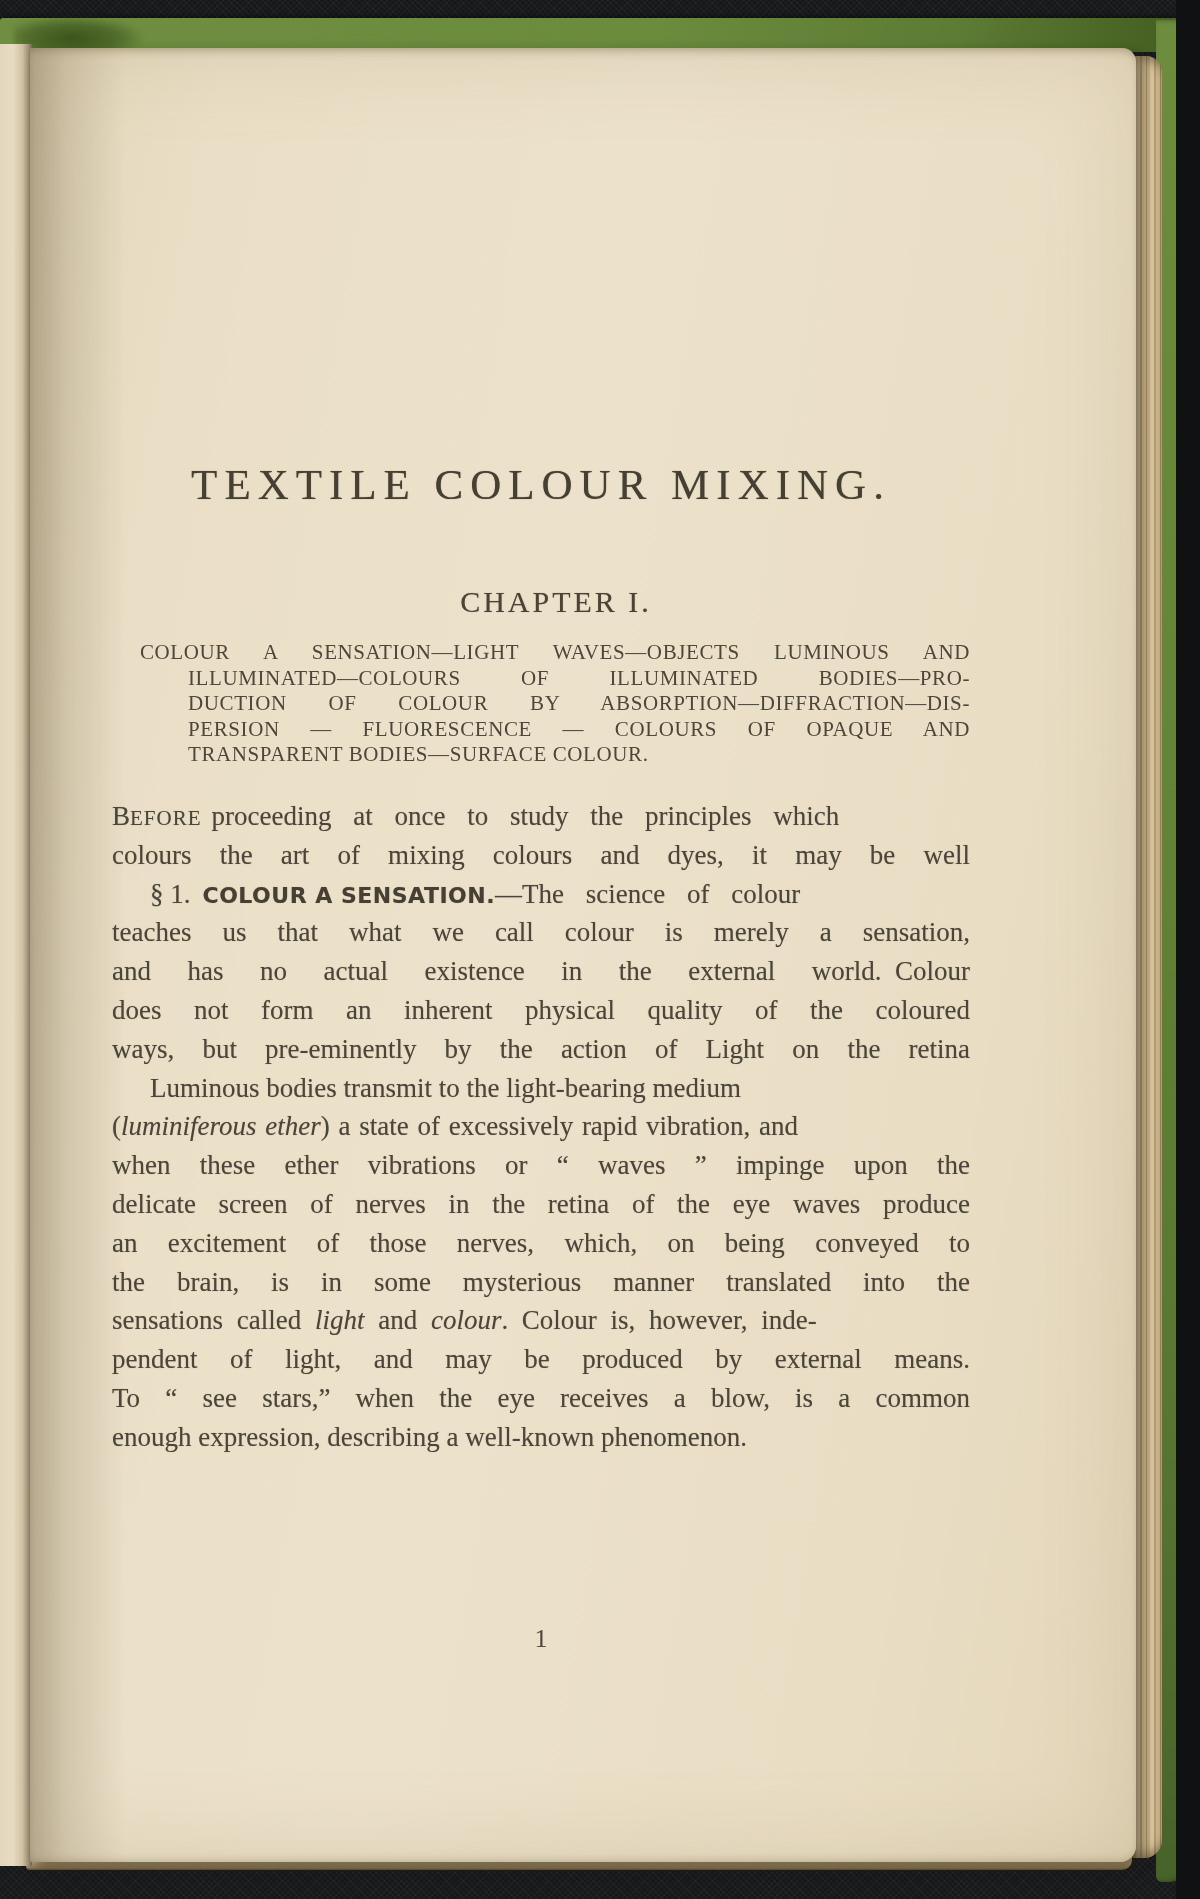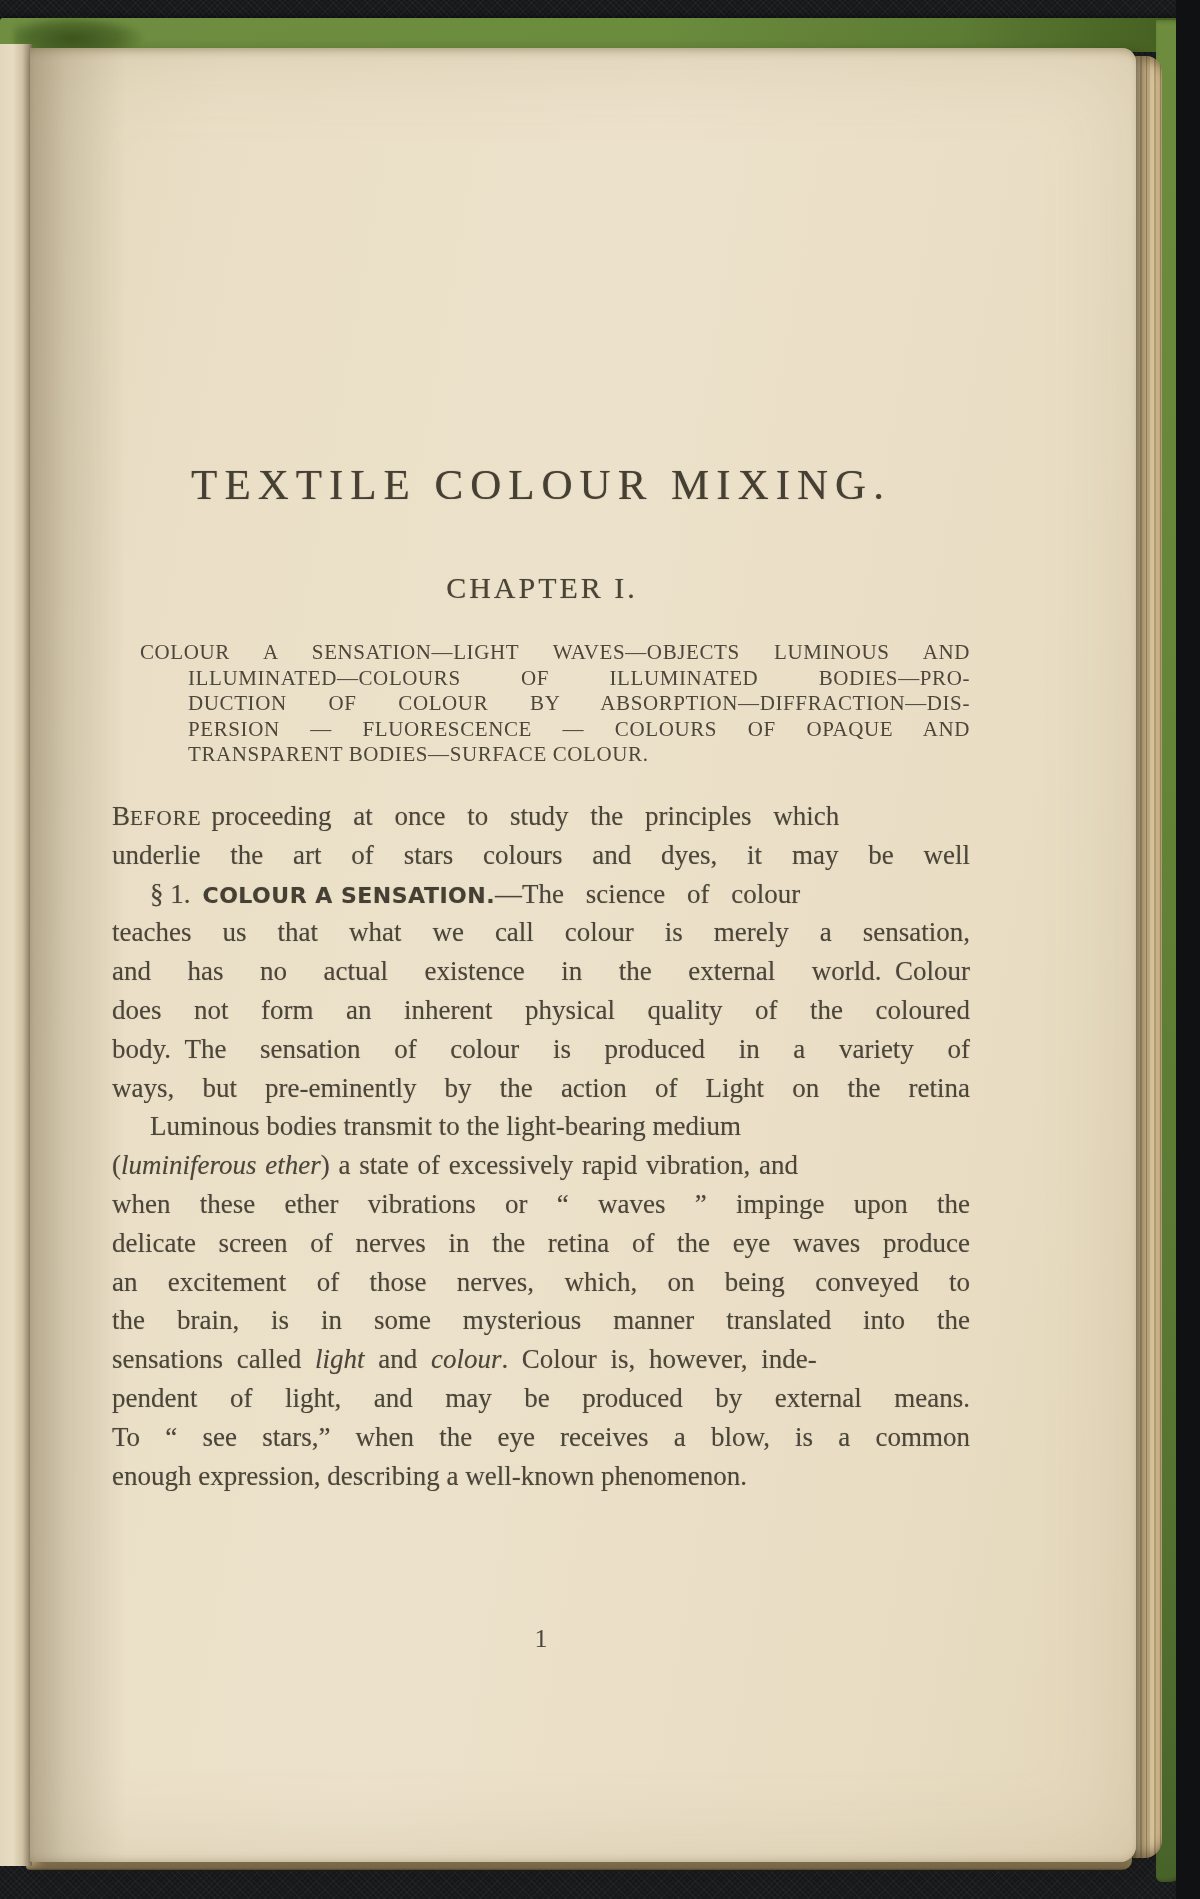--- a/index.html
+++ b/index.html
@@ -67,21 +67,21 @@
   }
   
   .textblock{position:absolute;left:82px;top:0;width:858px;height:100%;color:#4b453a;}
   .book-title{
     position:absolute;left:0;top:412px;width:100%;text-align:center;
     font-size:43px;letter-spacing:7px;font-weight:400;color:#464034;margin:0;
     text-shadow:0 0 1px rgba(70,60,40,0.55);
   }
   .chapter-heading{
     position:absolute;left:0;top:522px;width:100%;text-align:center;
-    font-size:30px;letter-spacing:3px;font-weight:400;color:#4a4437;margin:1px;
+    font-size:30px;letter-spacing:3px;font-weight:400;color:#4a4437;margin:15px;
     text-shadow:0 0 1px rgba(70,60,40,0.45);
   }
   .synopsis{position:absolute;left:0;top:592px;width:100%;font-size:21px;letter-spacing:0.6px;color:#4d473b;}
   .syn-line{height:25.6px;line-height:25.6px;white-space:nowrap;margin-left:28px;}
   .syn-just{text-align:justify;text-align-last:justify;white-space:normal;}
   .syn-indent{padding-left:48px;}
   .bodytext{position:absolute;left:0;top:744px;width:100%;font-size:27px;color:#4b453a;
     text-shadow:0 0 1px rgba(75,65,45,0.35);}
   .bline{height:38.8px;line-height:49px;}
   .just{text-align:justify;text-align-last:justify;}
@@ -121,27 +121,26 @@
         <div class="syn-line syn-just">COLOUR A SENSATION—LIGHT WAVES—OBJECTS LUMINOUS AND</div>
         <div class="syn-line syn-just syn-indent">ILLUMINATED—COLOURS OF ILLUMINATED BODIES—PRO-</div>
         <div class="syn-line syn-just syn-indent">DUCTION OF COLOUR BY ABSORPTION—DIFFRACTION—DIS-</div>
         <div class="syn-line syn-just syn-indent">PERSION — FLUORESCENCE — COLOURS OF OPAQUE AND</div>
         <div class="syn-line syn-indent">TRANSPARENT BODIES—SURFACE COLOUR.</div>
       </div>
 
       <div class="bodytext">
 
         <div class="bline"><span>B</span><span class="lead-caps">EFORE</span><span class="after-lead">proceeding at once to study the principles which</span></div>
-        <div class="bline just">underlie the art of stars colours and dyes, it may be well</div>
+        <div class="bline just">colours the art of mixing colours and dyes, it may be well</div>
 
         <div class="bline indent"><span>§ 1.</span><span class="sec-title">COLOUR A SENSATION.</span><span class="sec-tail">—The science of colour</span></div>
         <div class="bline just">teaches us that what we call colour is merely a sensation,</div>
         <div class="bline just">and has no actual existence in the external world. Colour</div>
         <div class="bline just">does not form an inherent physical quality of the coloured</div>
-        <div class="bline just">body. The sensation of colour is produced in a variety of</div>
         <div class="bline just">ways, but pre-eminently by the action of Light on the retina</div>
 
         <div class="bline indent">Luminous bodies transmit to the light-bearing medium</div>
         <div class="bline ws2"><span>(</span><span class="ital">luminiferous ether</span><span>) a state of excessively rapid vibration, and</span></div>
         <div class="bline just">when these ether vibrations or “ waves ” impinge upon the</div>
         <div class="bline just">delicate screen of nerves in the retina of the eye waves produce</div>
         <div class="bline just">an excitement of those nerves, which, on being conveyed to</div>
         <div class="bline just">the brain, is in some mysterious manner translated into the</div>
         <div class="bline ws8"><span>sensations called </span><span class="ital">light</span><span> and </span><span class="ital">colour</span><span>. Colour is, however, inde-</span></div>
         <div class="bline just">pendent of light, and may be produced by external means.</div>

